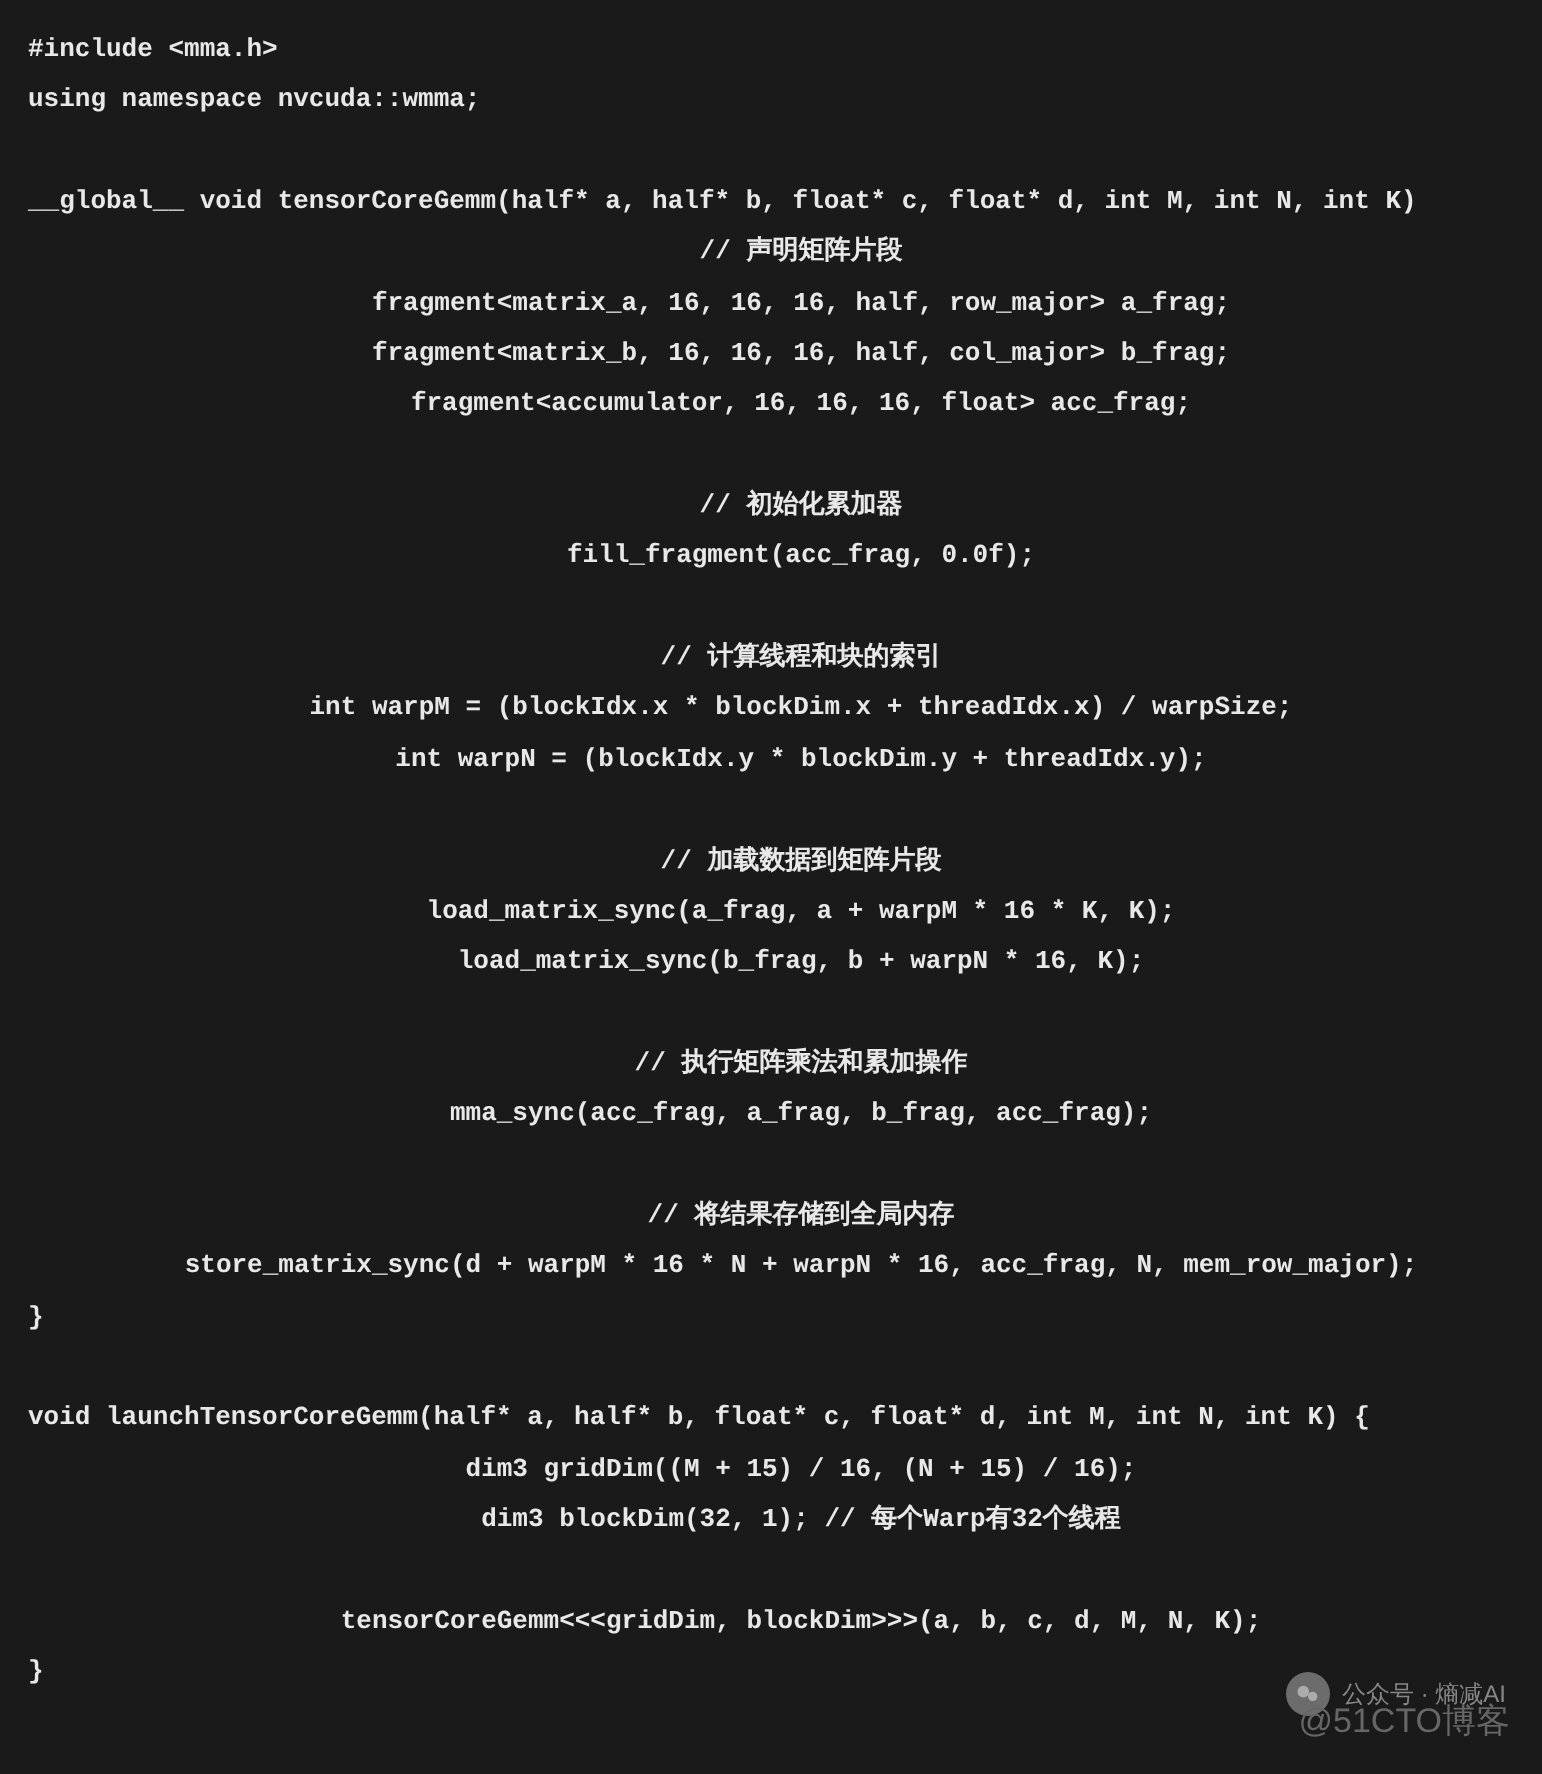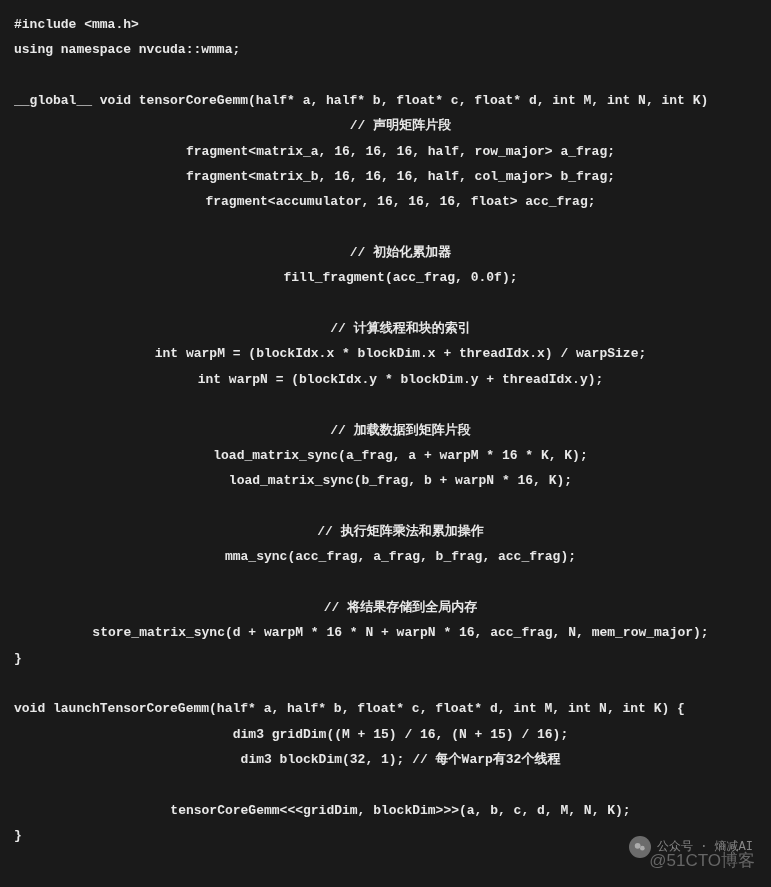--- a/index.html
+++ b/index.html
@@ -44,21 +44,21 @@
     background: #888;
     display: flex;
     align-items: center;
     justify-content: center;
     font-size: 12px;
     color: #ddd;
   }
   .wm-text {
     color: #aaa;
     font-size: 12px;
-    font-family: Liberation Mono, monospace;
+    font-family: Liberation Sans, sans-serif;
     font-weight: normal;
   }
   .credit {
     position: absolute;
     right: 16px;
     bottom: 10px;
     color: #666;
     font-size: 17px;
     font-family: sans-serif;
     font-weight: normal;

